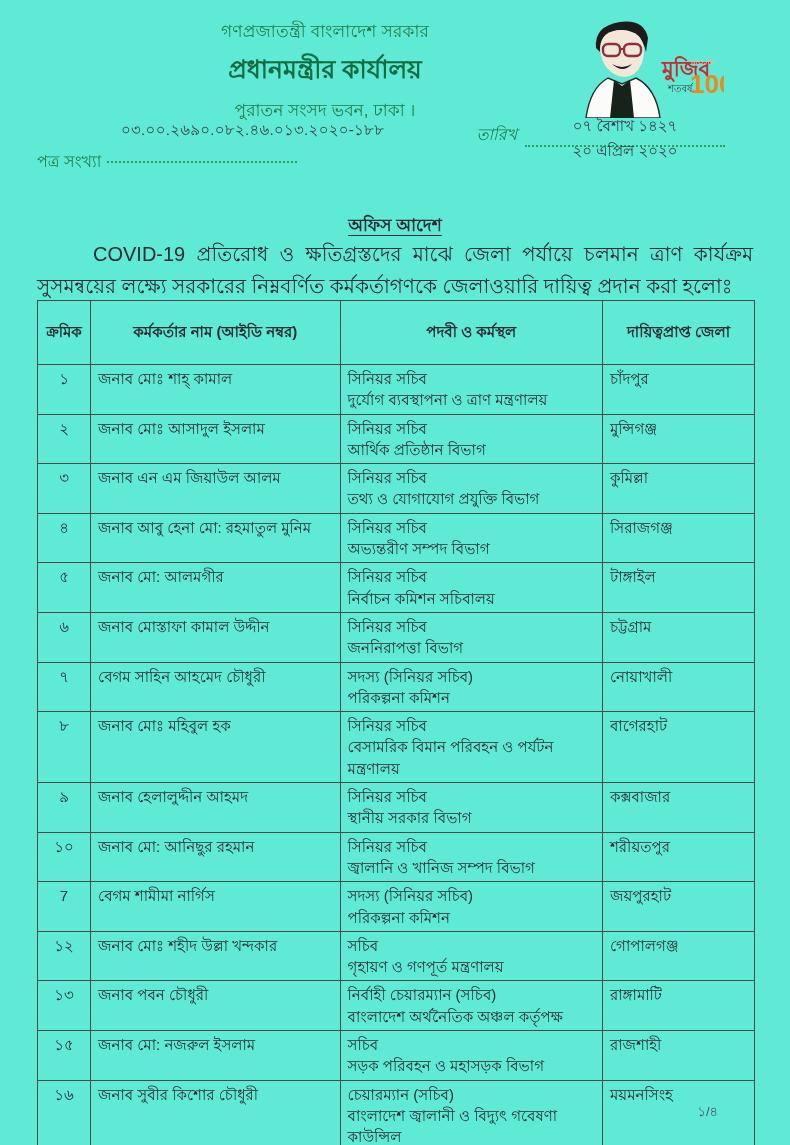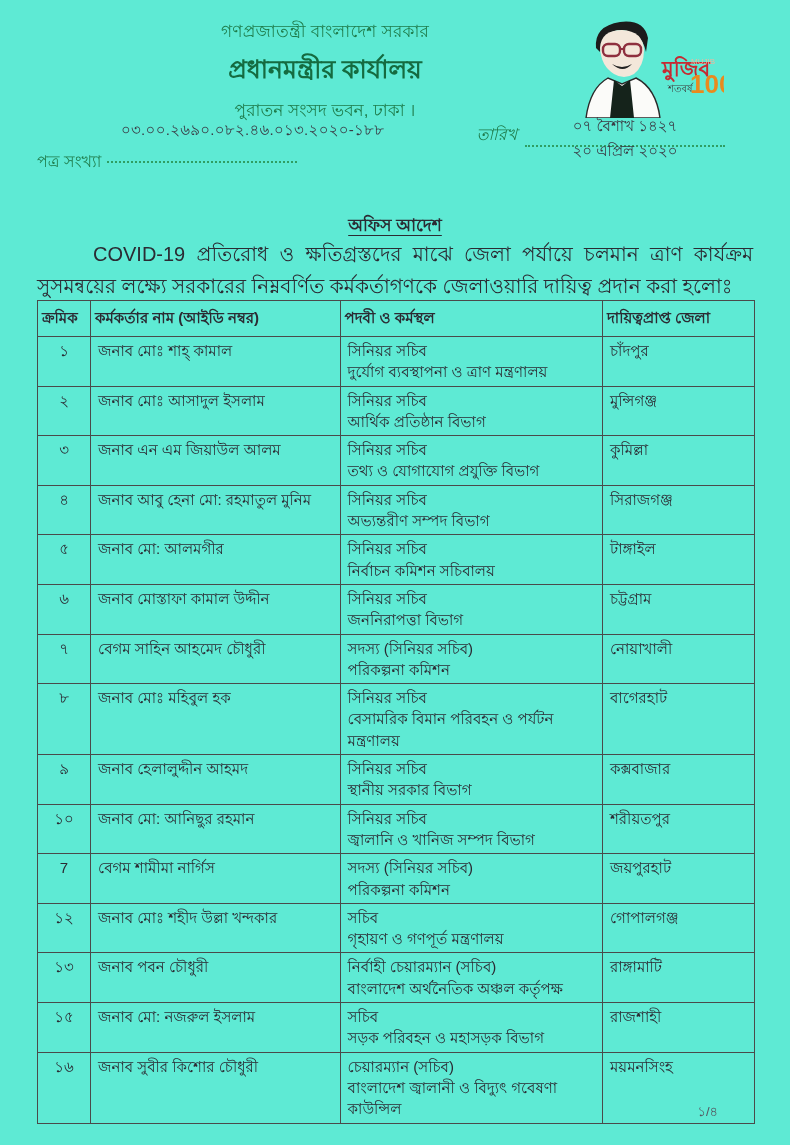--- a/index.html
+++ b/index.html
@@ -69,21 +69,21 @@
   table.officer-table{
     position:absolute;top:300px;left:37px;width:718px;
     border-collapse:collapse;table-layout:fixed;
     font-size:15px;
   }
   .officer-table th,.officer-table td{
     border:1px solid var(--border);
     padding:3px 7px;vertical-align:top;
   }
   .officer-table th{
-    font-weight:bold;text-align:left;padding:5px 4px;font-size:15px;
+    font-weight:bold;text-align:center;padding:19px 4px;font-size:15px;
   }
   .c-serial{text-align:center;}
   .c-desig div{line-height:1.42;}
   .officer-table td{line-height:1.42;height:40px;}
   
   .page-number{
     position:absolute;right:72px;bottom:22px;
     font-size:13px;color:#55555f;
   }
 </style>

